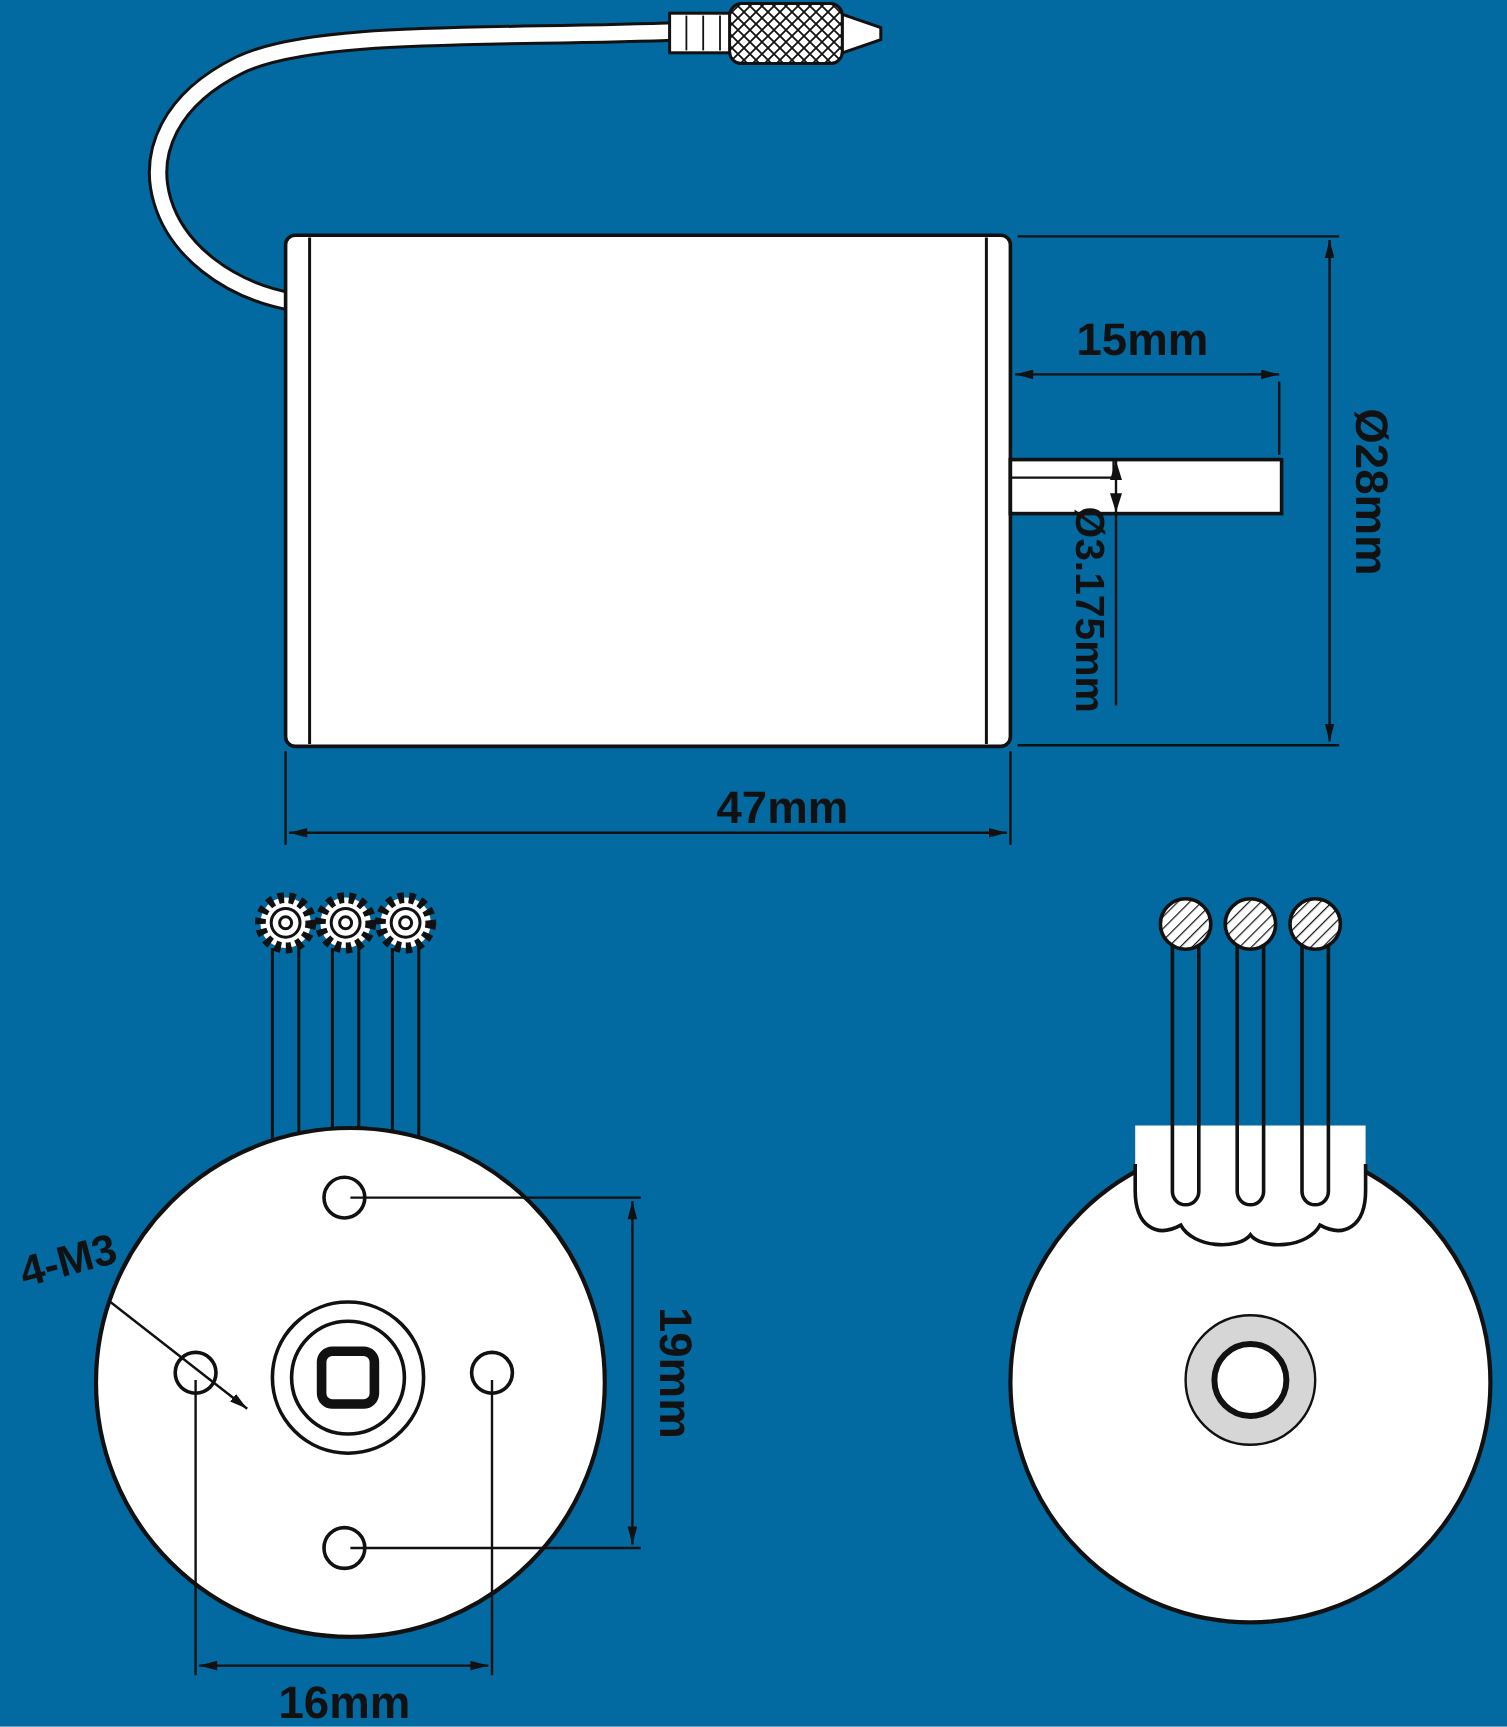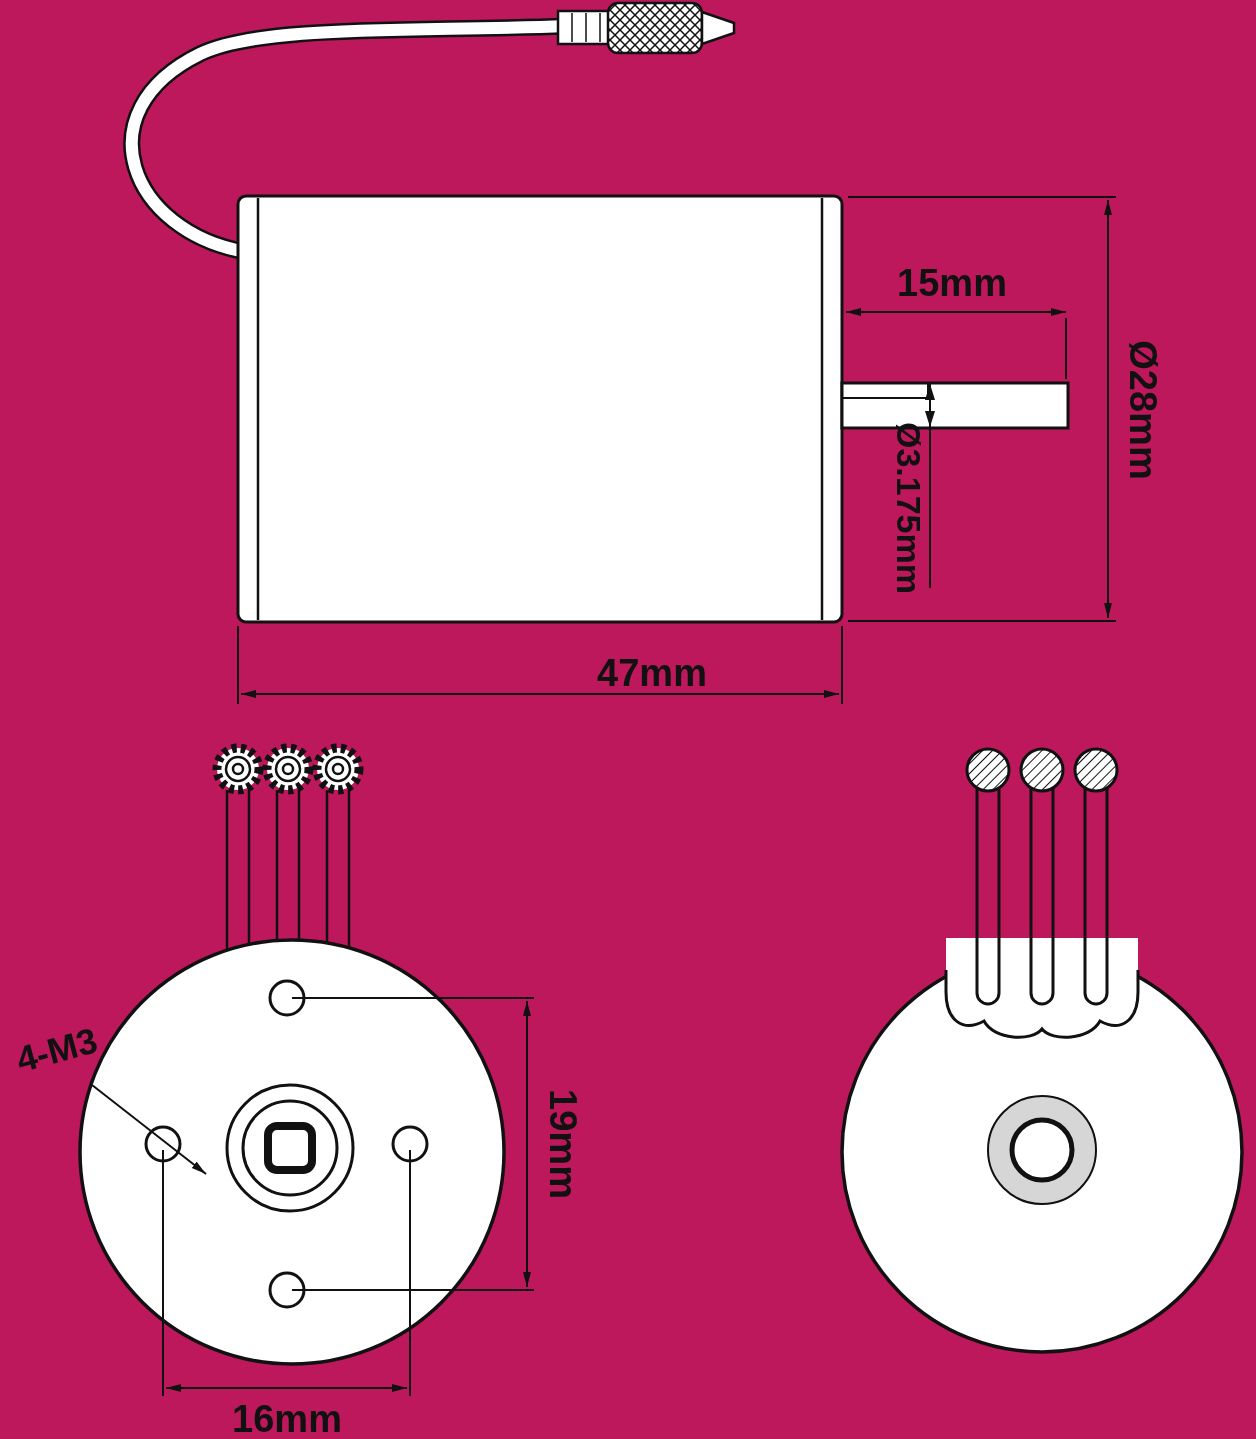--- a/index.html
+++ b/index.html
@@ -1,16 +1,16 @@
 <!DOCTYPE html>
 <html><head>
 <meta charset="utf-8">
 <style>
   html,body{margin:0;padding:0;background:#fff;}
-  .canvas{width:1256px;height:1439px;background:#be185d;position:relative;overflow:hidden;text-decoration:underline;}
+  .canvas{width:1256px;height:1439px;background:#0369a1;position:relative;overflow:hidden;text-decoration:underline;}
   svg{display:block;}
   .ln{stroke:#111;fill:none;}
   .dim{font-family:"Liberation Sans",sans-serif;font-weight:bold;font-size:38px;fill:#111;}
   .dim-sm{font-family:"Liberation Sans",sans-serif;font-weight:bold;font-size:34px;fill:#111;}
   .dim-md{font-family:"Liberation Sans",sans-serif;font-weight:bold;font-size:36px;fill:#111;}
 </style>
 </head>
 <body>
 
 <div class="canvas">

